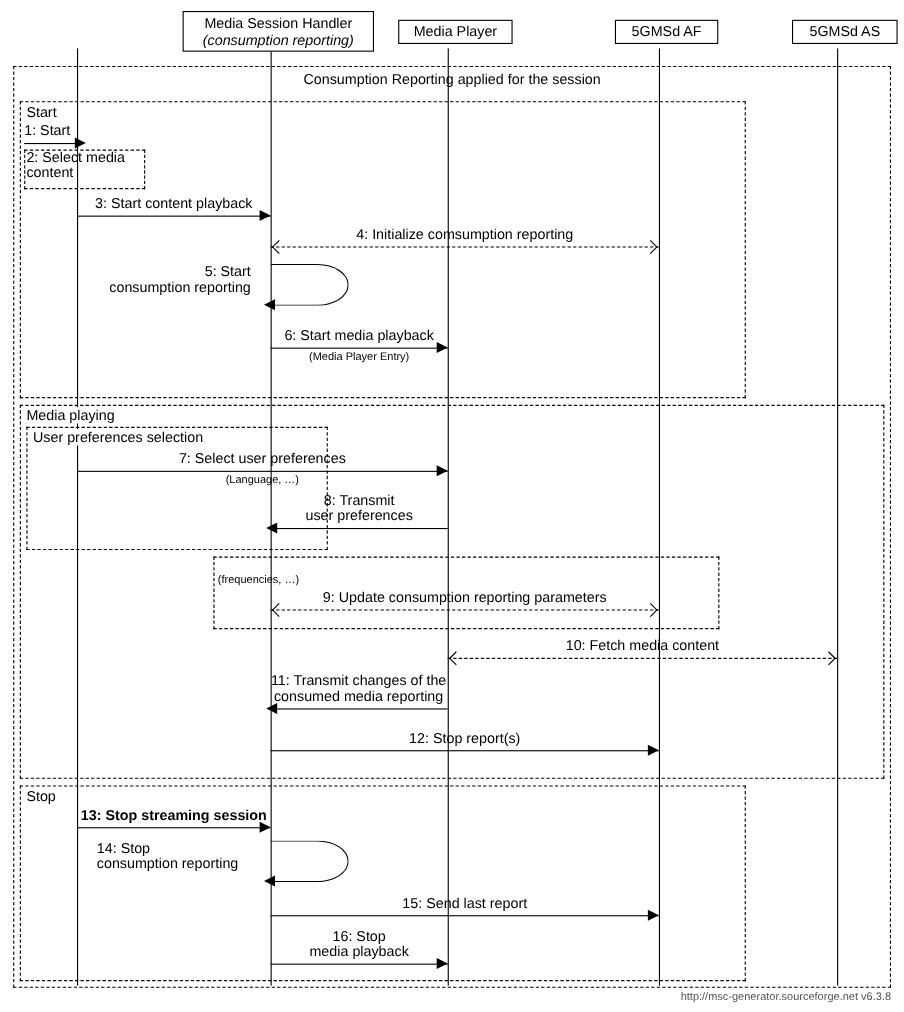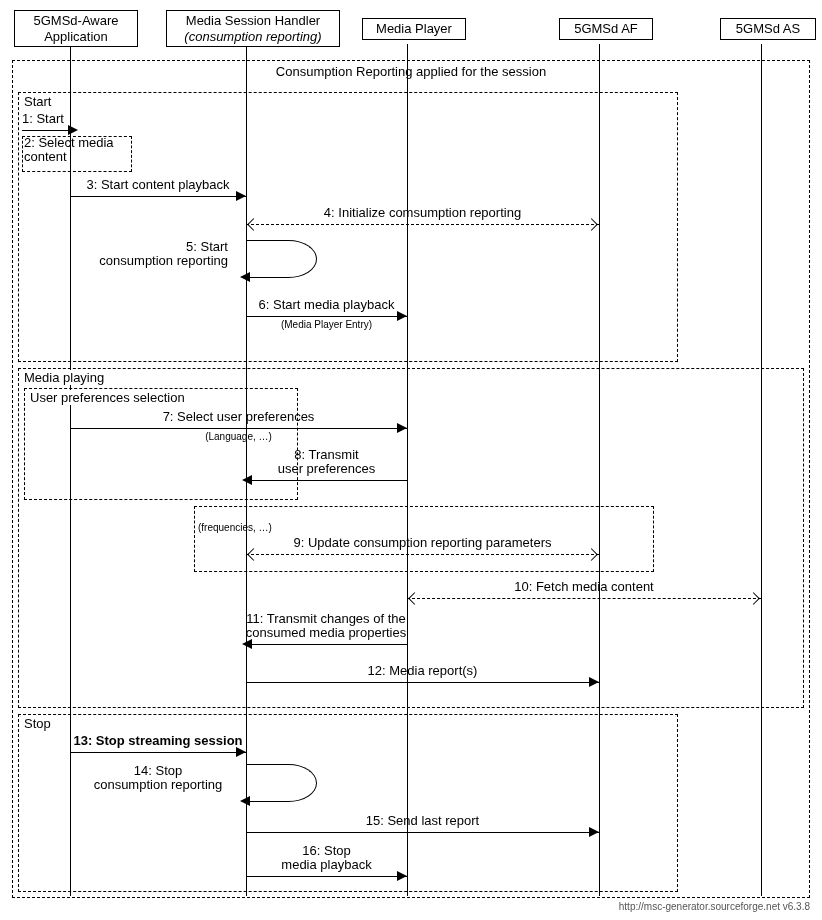--- a/index.html
+++ b/index.html
@@ -105,24 +105,20 @@
     bottom: 0;
     font-size: 10px;
     color: #555;
   }
 </style>
 </head>
 <body>
 
 <div class="diagram">
 
-  <div class="participant" style="left:6px;width:110px;">
-    <span>5GMSd-Aware</span><br>
-    <span>Application</span>
-  </div>
   <div class="participant" style="left:158px;width:160px;">
     <span>Media Session Handler</span><br>
     <span style="font-style:italic">(consumption reporting)</span>
   </div>
   <div class="participant" style="left:354px;width:90px;top:10px;">
     <span>Media Player</span>
   </div>
   <div class="participant" style="left:551px;width:80px;top:10px;">
     <span>5GMSd AF</span>
   </div>
@@ -209,41 +205,41 @@
 
   <div class="msg" style="left:399px;top:572px;width:354px;">
     <div class="msg-label" style="left:0;top:0;width:354px;">10: Fetch media content</div>
     <div class="msg-line dashed" style="left:0;top:18px;width:354px;"></div>
     <div class="open-arrow-r" style="left:342px;top:14px;"></div>
     <div class="open-arrow-l" style="left:3px;top:14px;"></div>
   </div>
 
   <div class="msg" style="left:238px;top:604px;width:161px;">
     <div class="msg-label" style="left:-30px;top:0;width:220px;">11: Transmit changes of the
-consumed media properties</div>
+consumed media reporting</div>
     <div class="msg-line" style="left:0;top:32px;width:161px;"></div>
     <div class="arrow-l" style="left:-4px;top:27px;"></div>
   </div>
 
   <div class="msg" style="left:238px;top:656px;width:353px;">
-    <div class="msg-label" style="left:0;top:0;width:353px;">12: Media report(s)</div>
+    <div class="msg-label" style="left:0;top:0;width:353px;">12: Stop report(s)</div>
     <div class="msg-line" style="left:0;top:18px;width:353px;"></div>
     <div class="arrow-r" style="left:343px;top:13px;"></div>
   </div>
 
   <div class="box inner" style="left:10px;top:706px;width:658px;height:176px;"></div>
   <div class="box-label" style="left:14px;top:708px;">Stop</div>
 
   <div class="msg" style="left:62px;top:726px;width:176px;">
     <div class="msg-label" style="left:-20px;top:0;width:216px;font-weight:bold;">13: Stop streaming session</div>
     <div class="msg-line" style="left:0;top:18px;width:176px;"></div>
     <div class="arrow-r" style="left:166px;top:13px;"></div>
   </div>
 
-  <div class="msg-label" style="left:80px;top:756px;width:140px;text-align:center;">14: Stop
+  <div class="msg-label" style="left:80px;top:756px;width:140px;text-align:left;">14: Stop
 consumption reporting</div>
   <div class="selfloop" style="left:238px;top:756px;"></div>
   <div class="arrow-l" style="left:232px;top:788px;z-index:6;"></div>
 
   <div class="msg" style="left:238px;top:806px;width:353px;">
     <div class="msg-label" style="left:0;top:0;width:353px;">15: Send last report</div>
     <div class="msg-line" style="left:0;top:18px;width:353px;"></div>
     <div class="arrow-r" style="left:343px;top:13px;"></div>
   </div>
 

